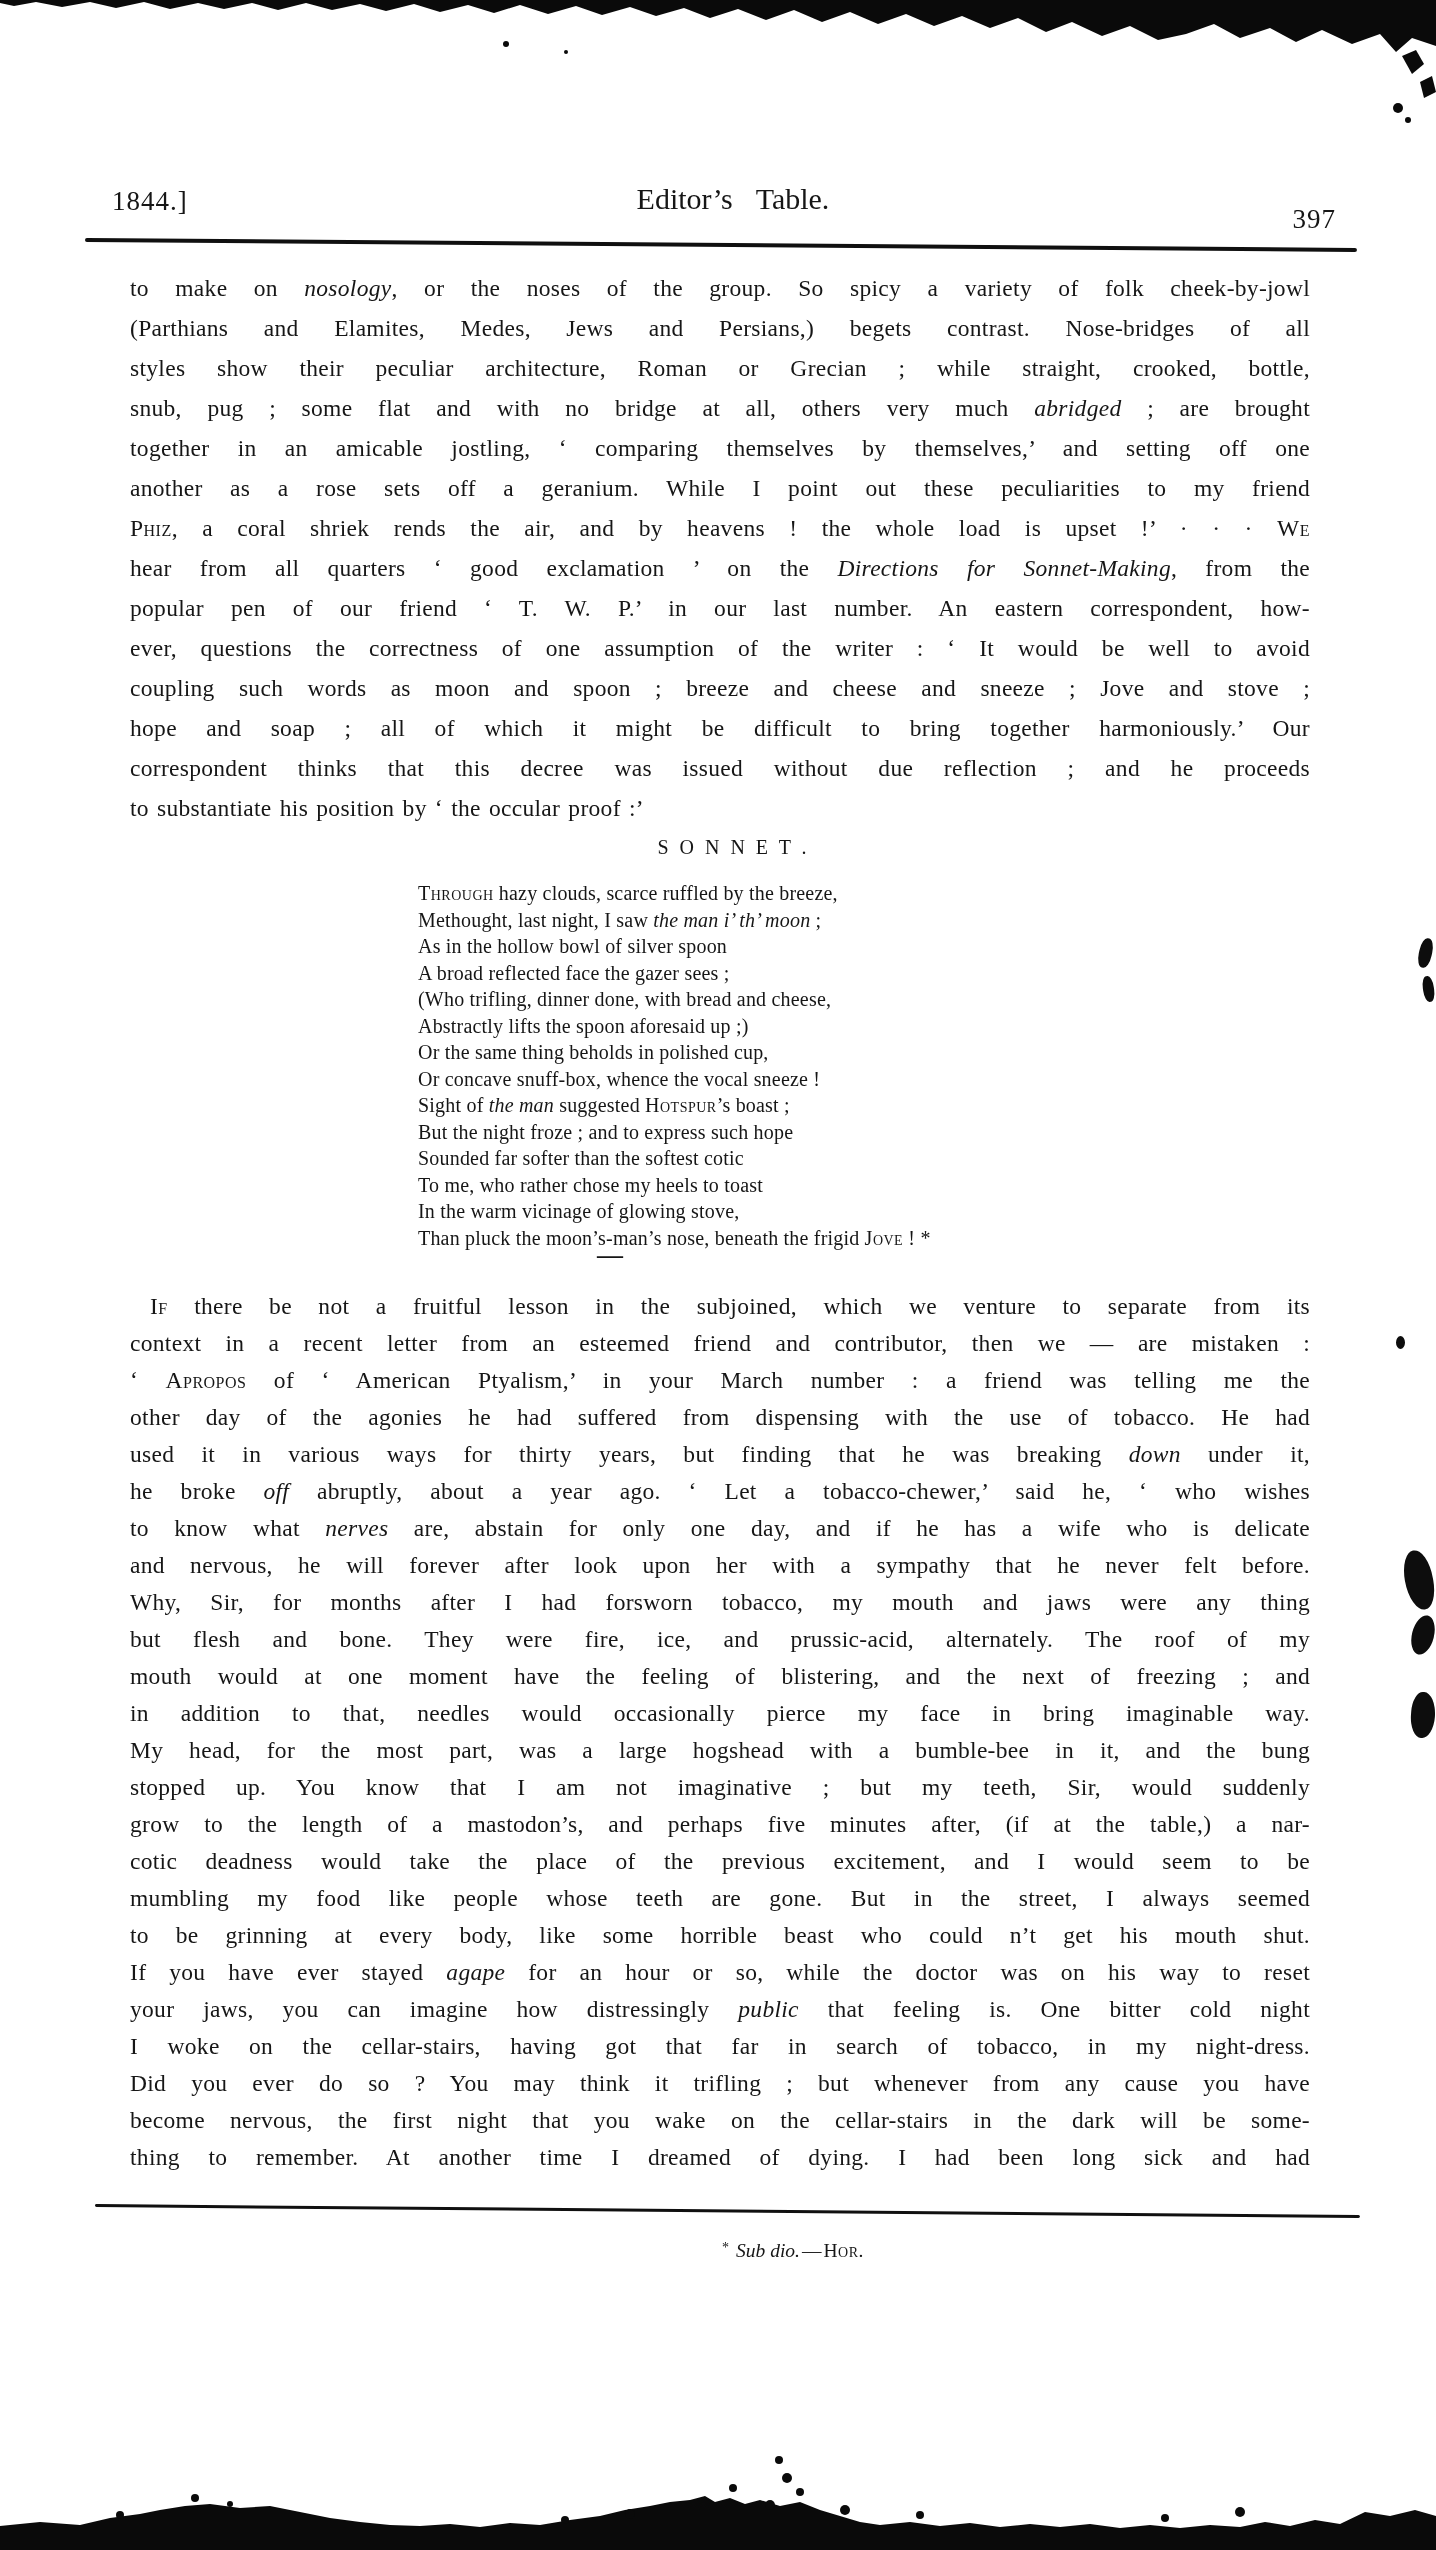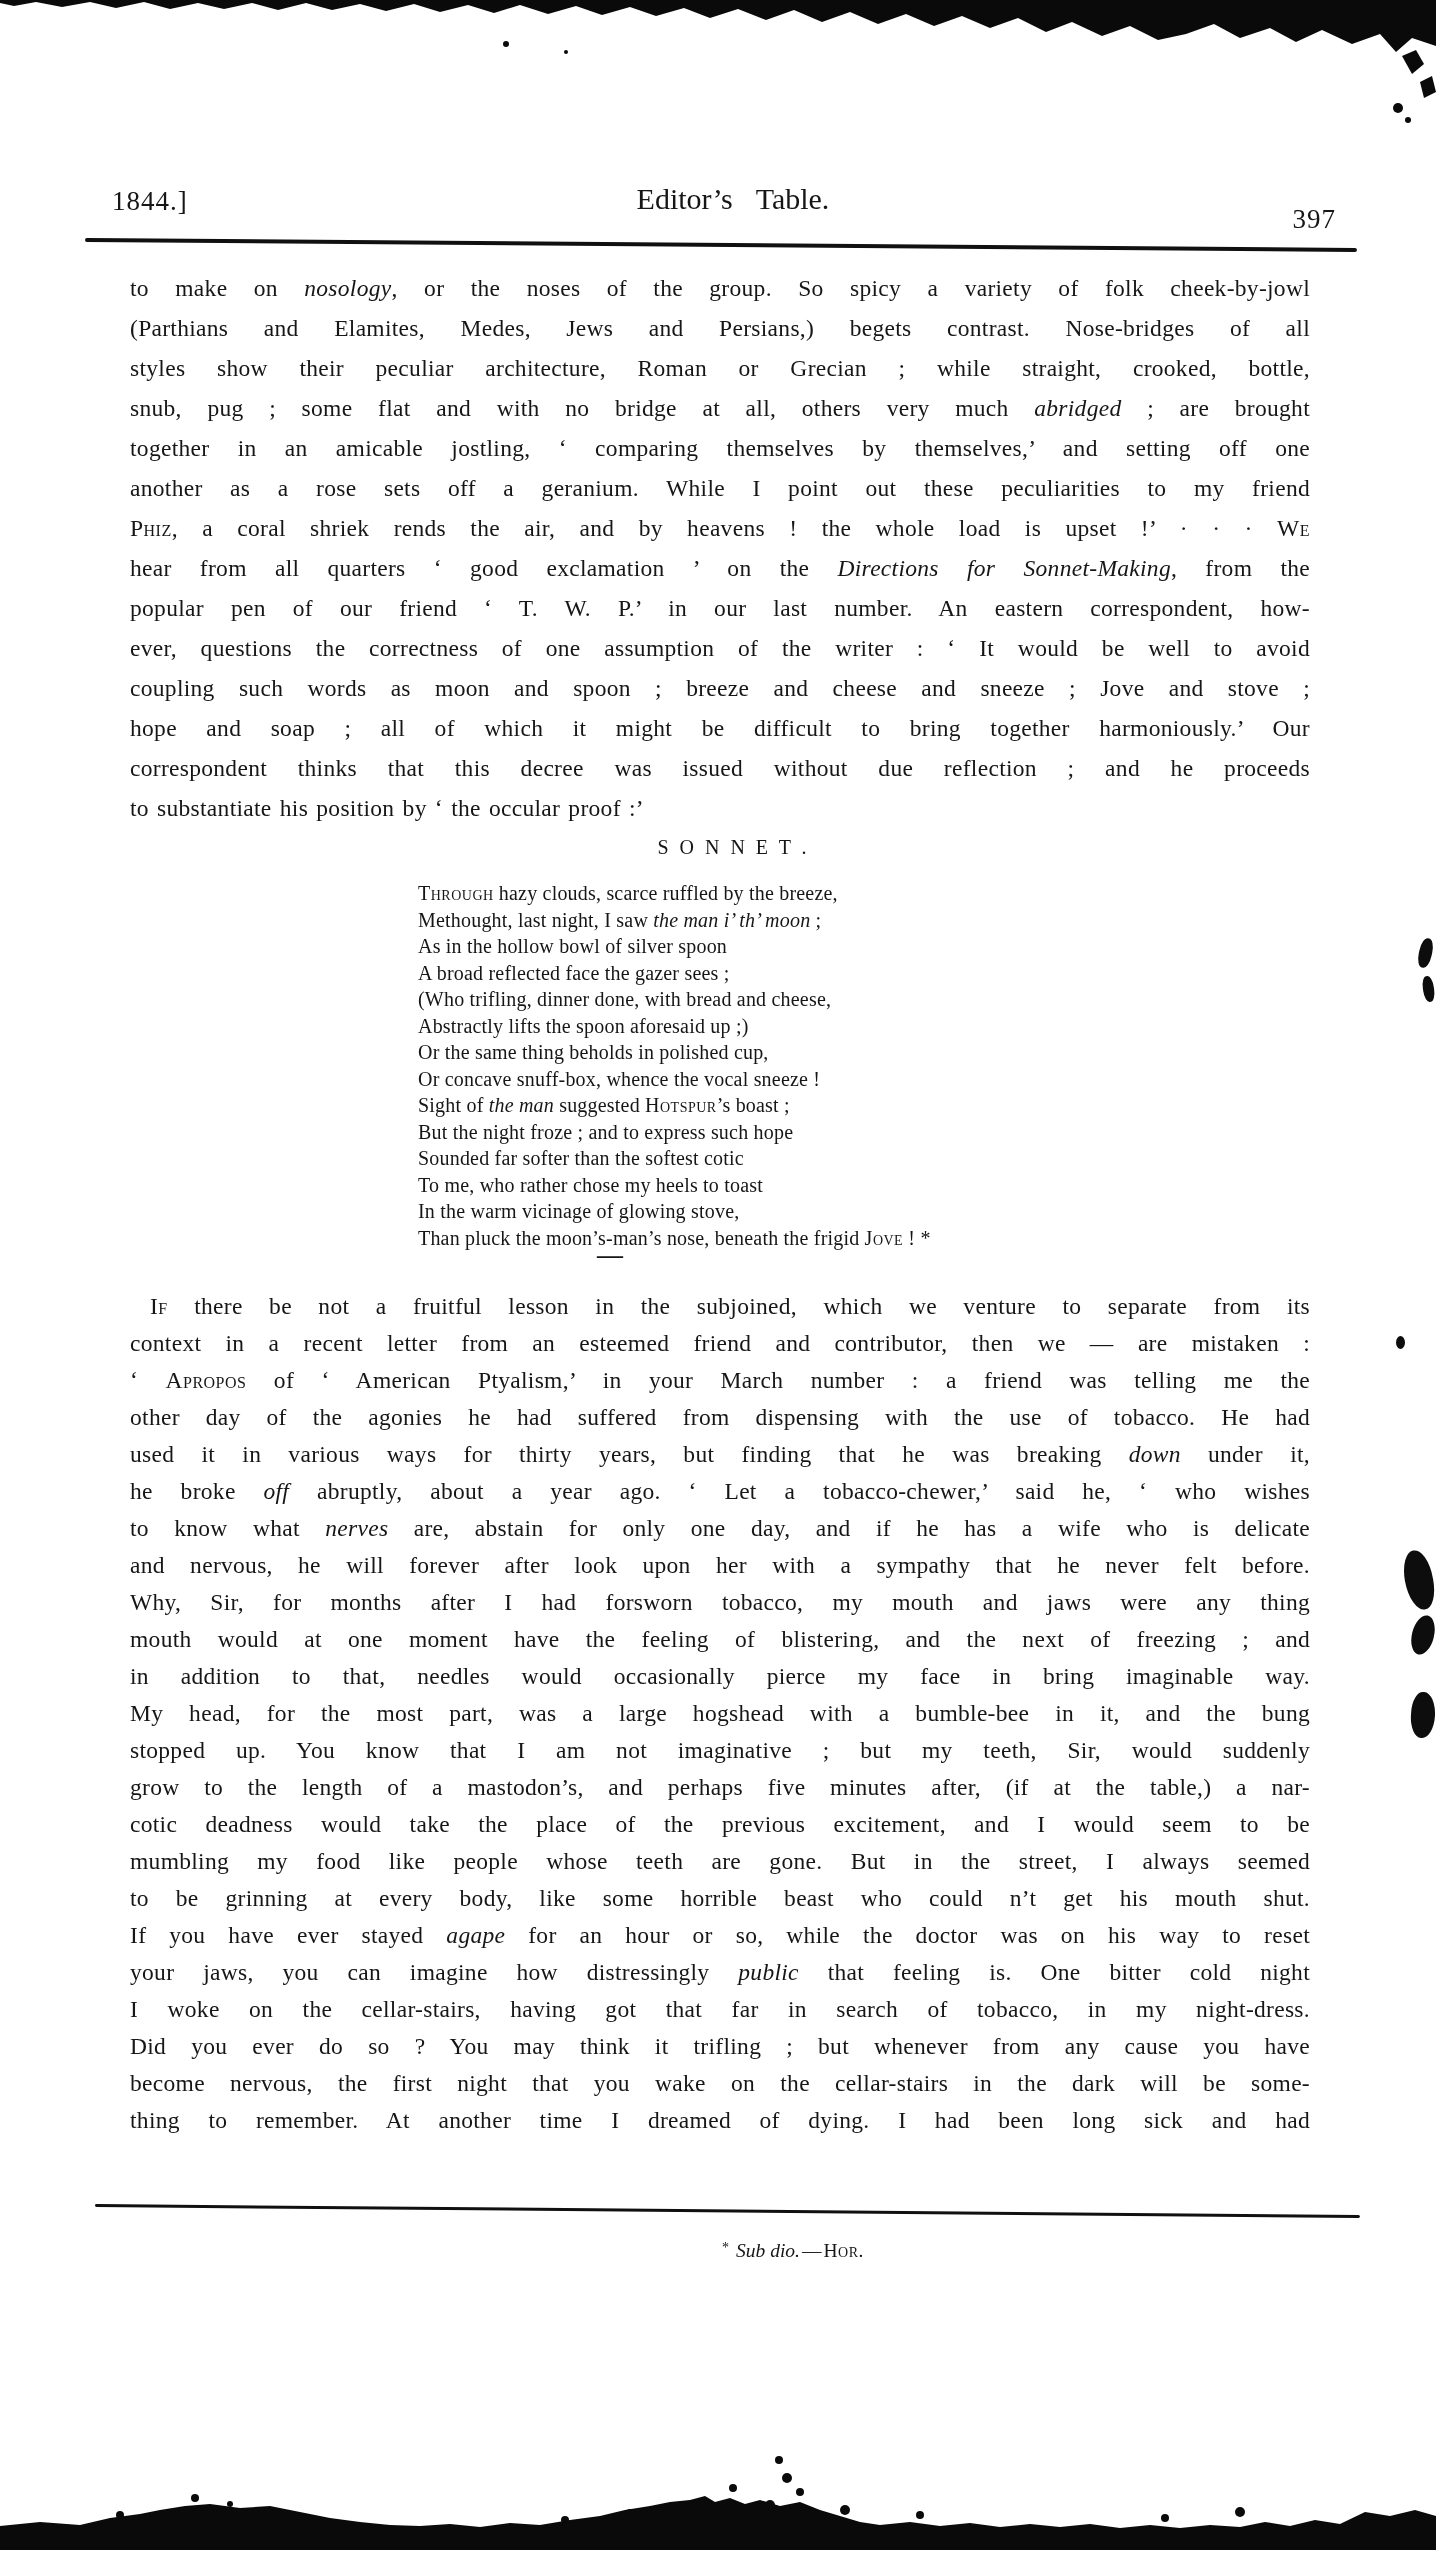--- a/index.html
+++ b/index.html
@@ -140,20 +140,21 @@
   <div class="para para2" data-name="paragraph-2">
       <div class="line" data-name="text-line"><span class="sc">If</span> there be not a fruitful lesson in the subjoined, which we venture to separate from its</div>
       <div class="line" data-name="text-line">context in a recent letter from an esteemed friend and contributor, then we — are mistaken :</div>
       <div class="line" data-name="text-line">‘ <span class="sc">Apropos</span> of ‘ American Ptyalism,’ in your March number : a friend was telling me the</div>
       <div class="line" data-name="text-line">other day of the agonies he had suffered from dispensing with the use of tobacco.  He had</div>
       <div class="line" data-name="text-line">used it in various ways for thirty years, but finding that he was breaking <i>down</i> under it,</div>
       <div class="line" data-name="text-line">he broke <i>off</i> abruptly, about a year ago.  ‘ Let a tobacco-chewer,’ said he, ‘ who wishes</div>
       <div class="line" data-name="text-line">to know what <i>nerves</i> are, abstain for only one day, and if he has a wife who is delicate</div>
       <div class="line" data-name="text-line">and nervous, he will forever after look upon her with a sympathy that he never felt before.</div>
       <div class="line" data-name="text-line">Why, Sir, for months after I had forsworn tobacco, my mouth and jaws were any thing</div>
+      <div class="line" data-name="text-line">but flesh and bone.  They were fire, ice, and prussic-acid, alternately.  The roof of my</div>
       <div class="line" data-name="text-line">mouth would at one moment have the feeling of blistering, and the next of freezing ; and</div>
       <div class="line" data-name="text-line">in addition to that, needles would occasionally pierce my face in bring imaginable way.</div>
       <div class="line" data-name="text-line">My head, for the most part, was a large hogshead with a bumble-bee in it, and the bung</div>
       <div class="line" data-name="text-line">stopped up.  You know that I am not imaginative ; but my teeth, Sir, would suddenly</div>
       <div class="line" data-name="text-line">grow to the length of a mastodon’s, and perhaps five minutes after, (if at the table,) a nar-</div>
       <div class="line" data-name="text-line">cotic deadness would take the place of the previous excitement, and I would seem to be</div>
       <div class="line" data-name="text-line">mumbling my food like people whose teeth are gone.  But in the street, I always seemed</div>
       <div class="line" data-name="text-line">to be grinning at every body, like some horrible beast who could n’t get his mouth shut.</div>
       <div class="line" data-name="text-line">If you have ever stayed <i>agape</i> for an hour or so, while the doctor was on his way to reset</div>
       <div class="line" data-name="text-line">your jaws, you can imagine how distressingly <i>public</i> that feeling is.  One bitter cold night</div>

